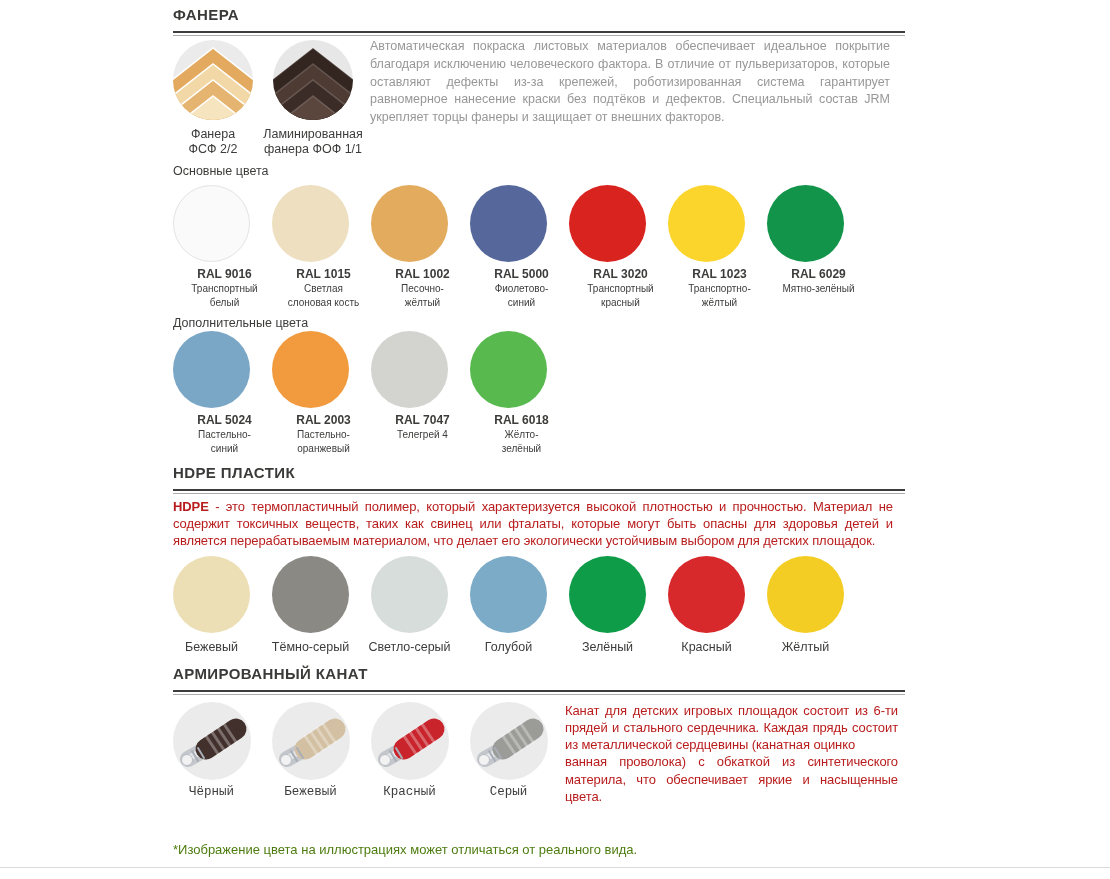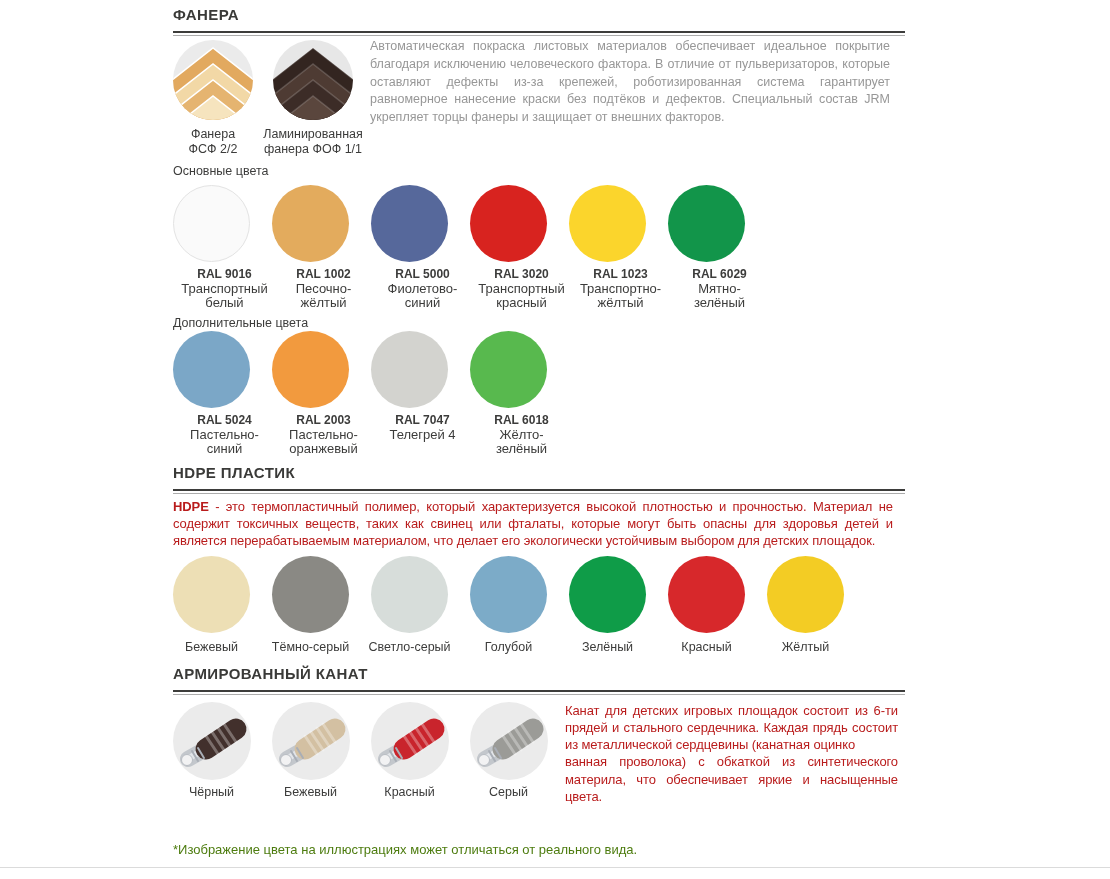--- a/index.html
+++ b/index.html
@@ -20,31 +20,31 @@
 
   .group-label { font-size:12.5px; color:#3C3C3B; }
 
   .row { display:flex; }
   .swatch-row { left:-11px; }
   .swatch-item { width:99px; display:flex; flex-direction:column; align-items:center; }
   .circle { width:77px; height:77px; border-radius:50%; }
   .circle.ringed { border:1px solid #E3E3E3; }
   .sw-label { margin-top:5px; text-align:center;margin-left:26px; }
   .sw-code { font-size:12px; font-weight:bold; line-height:15px; }
-  .sw-name { font-size:13px; line-height:14px; }
+  .sw-name { font-size:10px; line-height:14px; }
   .hdpe-name { margin-top:7px; font-size:12.5px; text-align:center; }
 
   .plywood-row { left:-10px; top:40px; width:742px; }
   .ply-item { width:100px; display:flex; flex-direction:column; align-items:center; }
   .ply-label { margin-top:7px; text-align:center; font-size:12.5px; line-height:15px; }
   .ply-para { position:absolute; left:207px; top:-2px; width:520px; }
 
   .rope-row { left:-11px; top:702px; }
   .rope-item { width:99px; display:flex; flex-direction:column; align-items:center; }
-  .rope-name { margin-top:5px; font-size:12.5px; text-align:center; }
+  .rope-name { margin-top:5px; font-size:12.5px; text-align:center;font-family:Liberation Mono, monospace; }
   .rope-para { left:392px; top:702px; width:333px; }
 
   .footnote { top:842px; font-size:13px; color:#4d7c0f; }
   .bottom-line { position:absolute; left:0; top:867px; width:1110px; border-top:1px solid #DBDBDB; }
   svg { display:block; }
 </style>
 </head>
 <body>
 
 <div class="content">
@@ -104,20 +104,27 @@
 
   <div class="row swatch-row" style="top:185px">
     <div class="swatch-item">
       <div class="circle ringed" style="background-color: rgb(250, 250, 250);"></div>
       <div class="sw-label">
           <div class="sw-code">RAL 9016</div>
           <div class="sw-name">Транспортный белый</div>
         </div>
     </div>
     <div class="swatch-item">
+      <div class="circle" style="background-color: rgb(237, 223, 192);"></div>
+      <div class="sw-label">
+          <div class="sw-code">RAL 1015</div>
+          <div class="sw-name">Светлая слоновая кость</div>
+        </div>
+    </div>
+    <div class="swatch-item">
       <div class="circle" style="background-color: rgb(227, 171, 93);"></div>
       <div class="sw-label">
           <div class="sw-code">RAL 1002</div>
           <div class="sw-name">Песочно-жёлтый</div>
         </div>
     </div>
     <div class="swatch-item">
       <div class="circle" style="background-color: rgb(86, 104, 155);"></div>
       <div class="sw-label">
           <div class="sw-code">RAL 5000</div>

